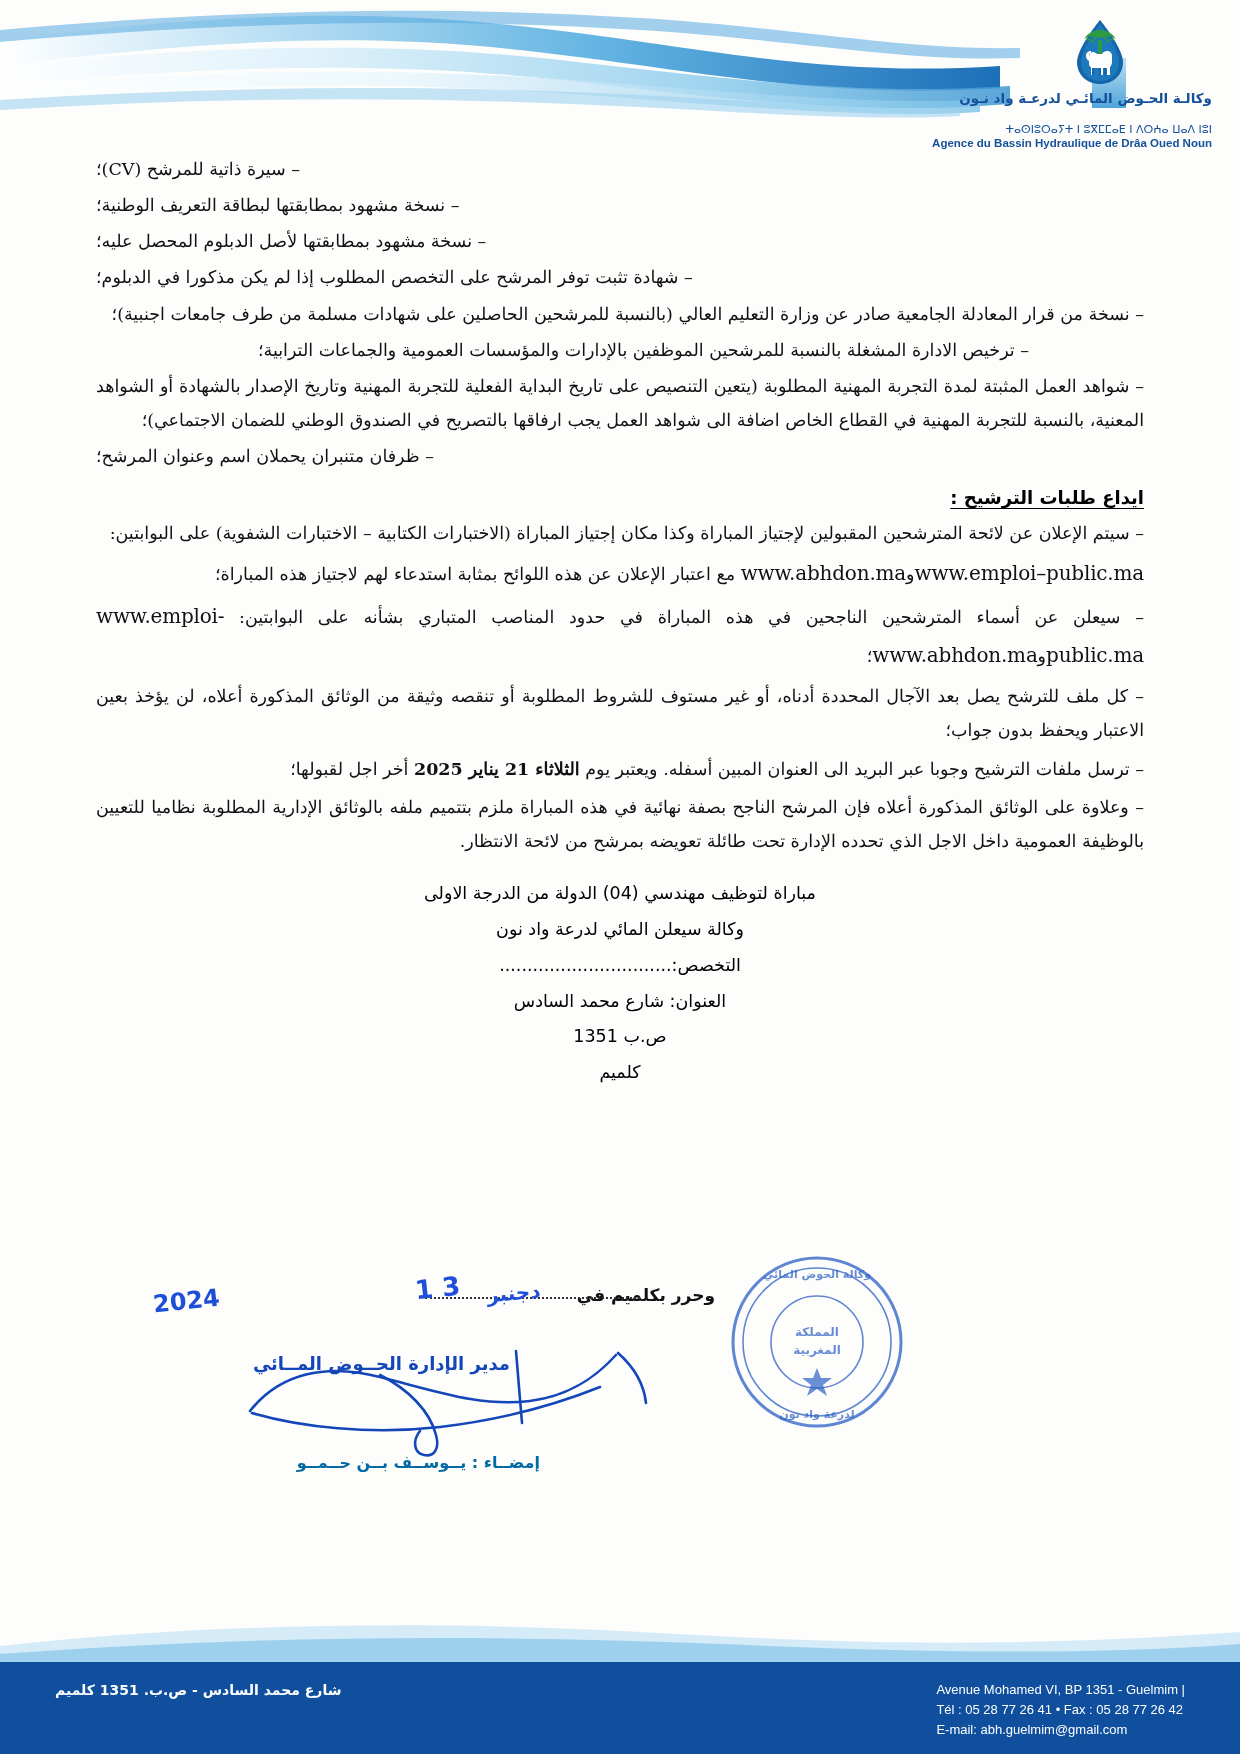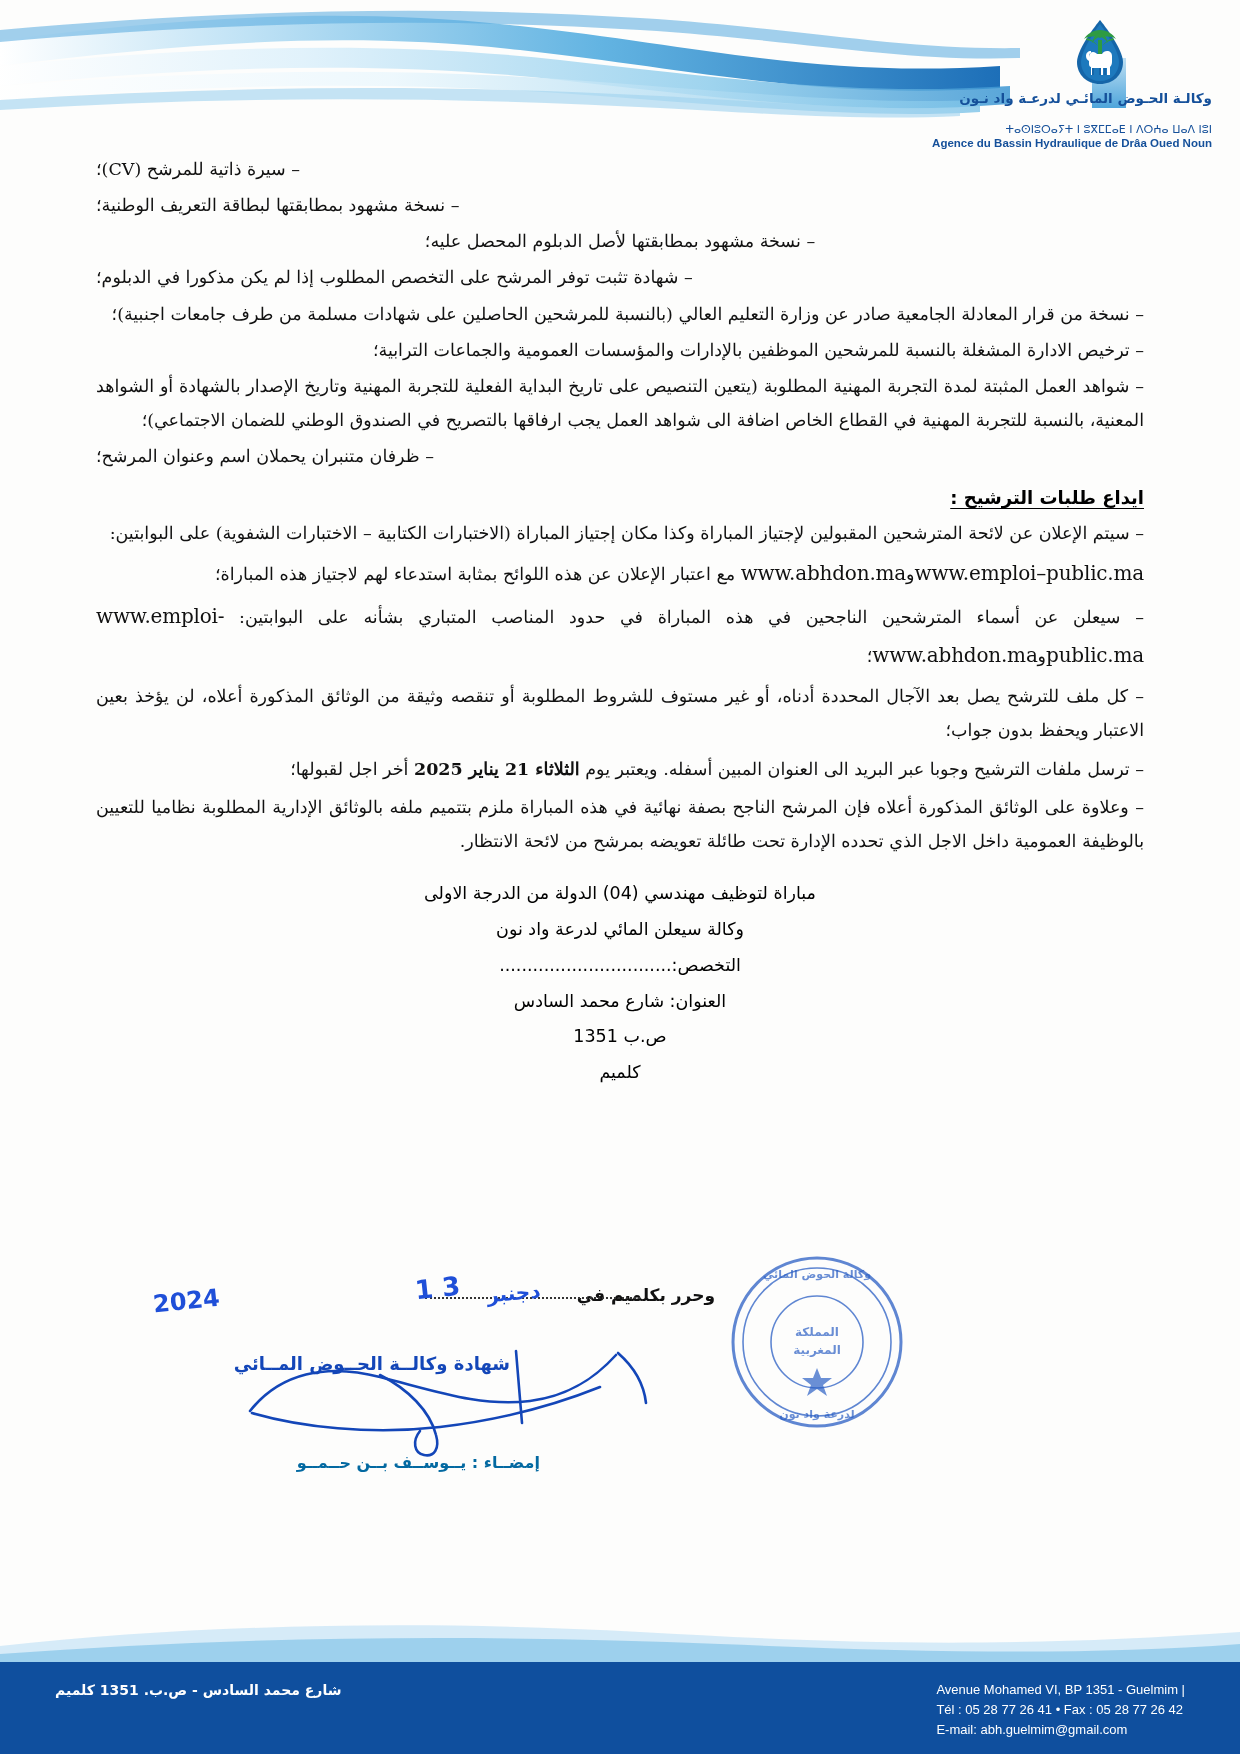--- a/index.html
+++ b/index.html
@@ -200,24 +200,24 @@
     <div class="logo-ar">وكالـة الحـوض المائـي لدرعـة واد نـون</div>
     <div class="logo-tif">ⵜⴰⵙⵏⵓⵔⴰⵢⵜ ⵏ ⵓⴳⵎⵎⴰⴹ ⵏ ⴷⵔⵄⴰ ⵡⴰⴷ ⵏⵓⵏ</div>
     <div class="logo-fr">Agence du Bassin Hydraulique de Drâa Oued Noun</div>
   </div>
 
   <div class="content">
 
     <ul class="bullet-list">
       <li style="text-align:left;direction:rtl;">– سيرة ذاتية للمرشح  (CV)؛</li>
       <li style="text-align:left;direction:rtl;">– نسخة مشهود بمطابقتها لبطاقة التعريف الوطنية؛</li>
-      <li style="text-align:center;direction:rtl;">– نسخة مشهود بمطابقتها لأصل الدبلوم المحصل عليه؛</li>
+      <li style="text-align:left;direction:rtl;">– نسخة مشهود بمطابقتها لأصل الدبلوم المحصل عليه؛</li>
       <li style="text-align:left;direction:rtl;">– شهادة تثبت توفر المرشح على التخصص المطلوب إذا لم يكن مذكورا في الدبلوم؛</li>
       <li>– نسخة من قرار المعادلة الجامعية صادر عن وزارة التعليم العالي (بالنسبة للمرشحين الحاصلين على شهادات مسلمة من طرف جامعات اجنبية)؛</li>
-      <li style="text-align:right;direction:rtl;margin-left:47px;">– ترخيص الادارة المشغلة بالنسبة للمرشحين الموظفين بالإدارات والمؤسسات العمومية والجماعات الترابية؛</li>
+      <li style="text-align:center;direction:rtl;margin-left:47px;">– ترخيص الادارة المشغلة بالنسبة للمرشحين الموظفين بالإدارات والمؤسسات العمومية والجماعات الترابية؛</li>
       <li>– شواهد العمل المثبتة لمدة التجربة المهنية المطلوبة (يتعين التنصيص على تاريخ البداية الفعلية للتجربة المهنية وتاريخ الإصدار بالشهادة أو الشواهد المعنية، بالنسبة للتجربة المهنية في القطاع الخاص اضافة الى شواهد العمل يجب ارفاقها بالتصريح في الصندوق الوطني للضمان الاجتماعي)؛</li>
       <li style="text-align:left;direction:rtl;">– ظرفان متنبران يحملان اسم وعنوان المرشح؛</li>
     </ul>
 
     <div class="heading">ايداع طلبات الترشيح :</div>
 
     <p class="para">– سيتم الإعلان عن لائحة المترشحين المقبولين لإجتياز المباراة وكذا مكان إجتياز المباراة (الاختبارات الكتابية – الاختبارات الشفوية) على البوابتين:</p>
 
     <p class="para" style="text-align:justify;">
       <span class="url">www.emploi–public.ma</span><span>و</span><span class="url">www.abhdon.ma</span>
@@ -248,21 +248,21 @@
   </div>
 
   <div class="sig-area">
 
     <div class="handwrite-date">وحرر بكلميم في</div>
     <div class="dotline"></div>
     <div class="hw-ink hw-day">3 1</div>
     <div class="hw-ink hw-month">دجنبر</div>
     <div class="hw-ink hw-year">2024</div>
 
-    <div class="director-title">شهادة وكالــة الحــوض المــائي</div>
+    <div class="director-title">مدير الإدارة الحــوض المــائي</div>
 
     <svg class="sig-svg" width="430" height="150" viewBox="0 0 430 150">
       <g fill="none" stroke="#1346b8" stroke-width="2.6" stroke-linecap="round">
         <path d="M20 96 C50 58 96 48 150 62 C206 76 250 92 300 86 C340 81 366 62 386 40"></path>
         <path d="M22 98 C70 112 140 120 210 112 C270 105 320 92 370 72"></path>
         <path d="M150 60 C178 74 200 96 206 120 C210 134 204 142 194 140 C184 138 182 126 190 116"></path>
         <path d="M286 36 C288 60 290 84 292 108"></path>
         <path d="M388 38 C404 52 414 70 416 88"></path>
       </g>
     </svg>

